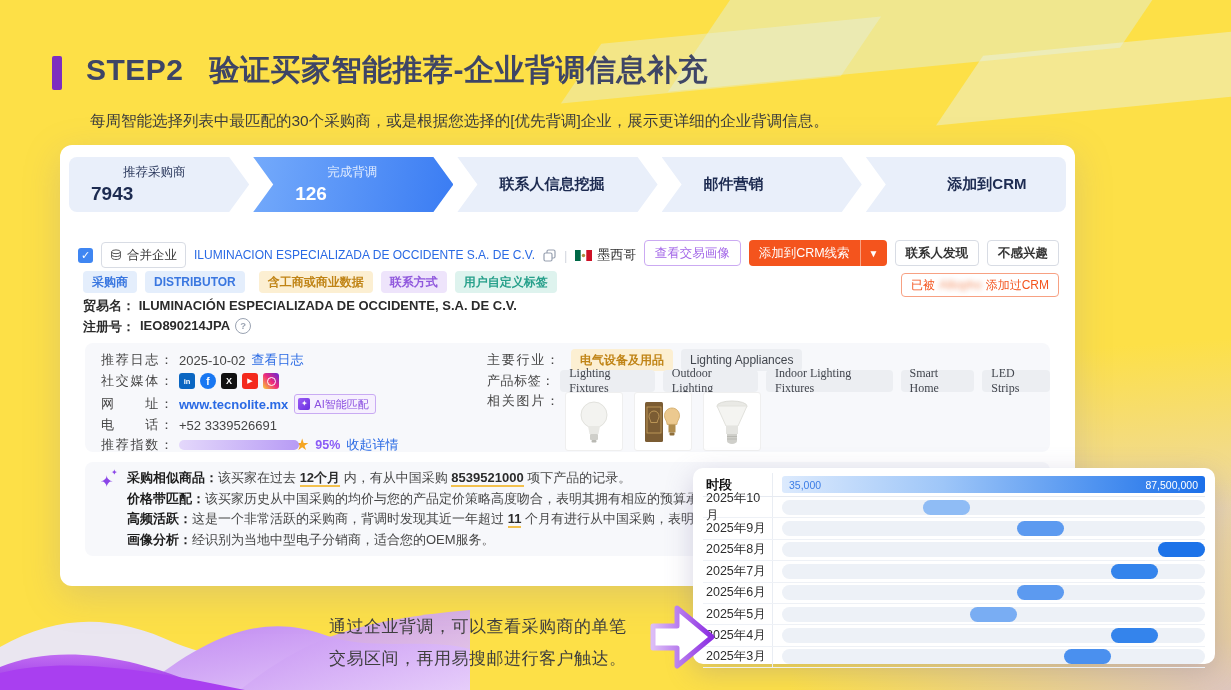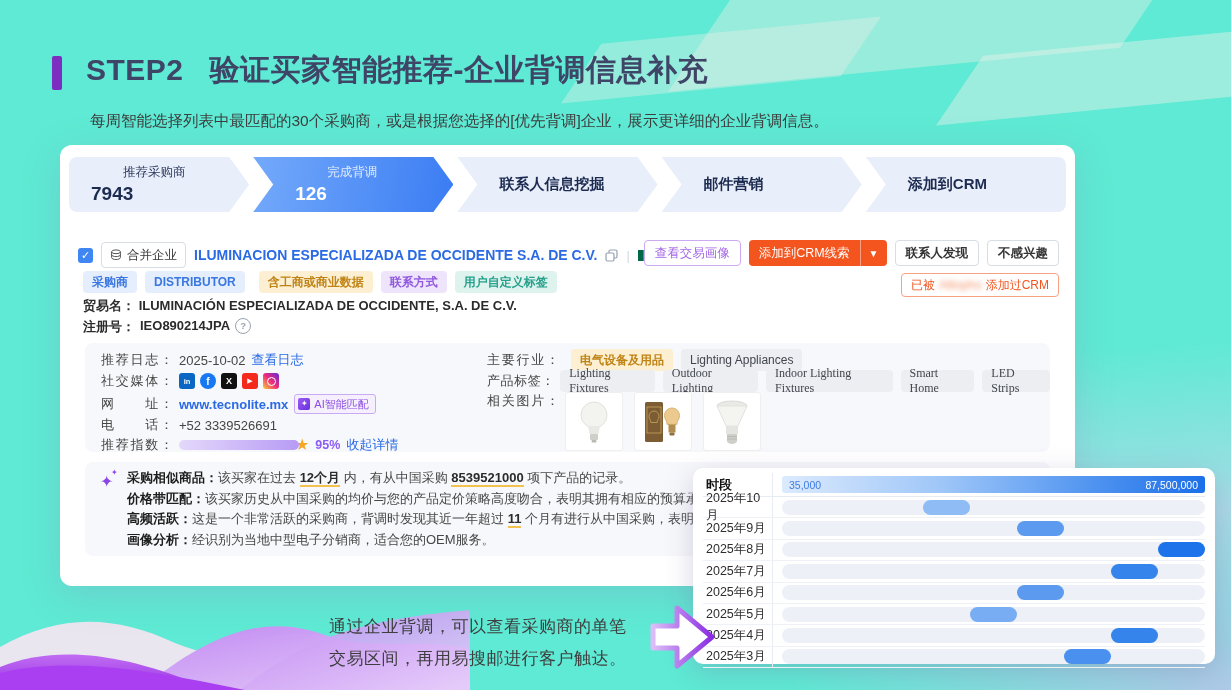--- a/index.html
+++ b/index.html
@@ -1,16 +1,16 @@
 <!DOCTYPE html>
 <html><head>
 <meta charset="utf-8">
 <style>
   html,body{margin:0;padding:0;background:#fff;}
-  .page{position:relative;width:1231px;height:690px;overflow:hidden;background:#5eead4;
+  .page{position:relative;width:1231px;height:690px;overflow:hidden;background:#fde047;
         font-family:"Liberation Sans","DejaVu Sans",sans-serif;}
 
   
   .geo1{position:absolute;right:90px;top:-40px;width:420px;height:110px;background:rgba(225,239,228,.45);transform:skewX(-38deg) rotate(-6deg);}
   .geo2{position:absolute;right:380px;top:30px;width:260px;height:60px;background:rgba(228,240,232,.4);transform:skewX(-38deg) rotate(-6deg);}
   .geo3{position:absolute;right:-40px;top:40px;width:300px;height:70px;background:rgba(232,242,235,.45);transform:skewX(-38deg) rotate(-6deg);}
   .streak{position:absolute;right:-70px;top:290px;width:320px;height:400px;transform:rotate(16deg);
           background:linear-gradient(160deg,rgba(233,224,246,0) 20%,rgba(224,210,243,.55) 55%,rgba(233,224,246,0) 82%);}
   .wash-br{position:absolute;right:0;bottom:0;width:460px;height:220px;
            background:radial-gradient(ellipse at 100% 100%,rgba(210,188,240,.7),rgba(210,188,240,0) 68%);}
@@ -24,32 +24,32 @@
 
   
   .card{position:absolute;left:60px;top:145px;width:1015px;height:441px;background:#fff;border-radius:12px;
         box-shadow:0 10px 36px rgba(140,130,175,.25);z-index:2;}
 
   
   .funnel{position:absolute;left:9px;top:12px;width:997px;height:55px;display:flex;gap:4px;}
   .step{flex:1;background:#e9effa;color:#1d2b51;display:flex;flex-direction:column;justify-content:center;padding-left:22px;box-sizing:border-box;}
   .step.first{clip-path:polygon(0 0,calc(100% - 20px) 0,100% 50%,calc(100% - 20px) 100%,0 100%);border-radius:8px 0 0 8px;}
   .step.mid{clip-path:polygon(0 0,calc(100% - 20px) 0,100% 50%,calc(100% - 20px) 100%,0 100%,20px 50%);padding-left:42px;}
-  .step.last{clip-path:polygon(0 0,100% 0,100% 100%,0 100%,20px 50%);border-radius:0 8px 8px 0;padding-left:42px;}
+  .step.last{clip-path:polygon(0 0,100% 0,100% 100%,0 100%,20px 50%);border-radius:0 8px 8px 0;padding-left:42px;align-items:center;}
   .step.active{background:linear-gradient(100deg,#74aafb,#3a7cf3);color:#fff;}
   .s-label{font-size:12.5px;opacity:.95;margin-left:32px;}
   .s-value{font-size:19px;font-weight:bold;margin-top:2px;}
   .step.active .s-label{color:#eaf2ff;}
   .s-only{font-size:15px;font-weight:600;}
 
   
   .row-company{position:absolute;left:18px;top:97px;display:flex;align-items:center;gap:8px;}
   .cbx{width:15px;height:15px;background:#3f86f2;border-radius:3px;color:#fff;font-size:11px;line-height:15px;text-align:center;}
   .btn-merge{display:flex;align-items:center;gap:5px;height:24px;padding:0 8px;border:1px solid #d8dce4;border-radius:4px;font-size:12.5px;color:#3a3a3a;background:#fff;}
-  .co-name{font-size:14px;font-weight:bold;color:#2a6ae4;}
+  .co-name{font-size:12px;font-weight:normal;color:#2a6ae4;}
   .divider{color:#d4d8e0;font-size:13px;}
   .country{font-size:13px;color:#333;display:flex;align-items:center;gap:5px;}
   .row-actions{position:absolute;right:16px;top:95px;display:flex;gap:8px;align-items:center;}
   .btn{height:26px;display:flex;align-items:center;border-radius:4px;font-size:12.5px;padding:0 10px;background:#fff;box-sizing:border-box;}
   .btn-ghost-purple{border:1px solid #cbaaf2;color:#a468e8;}
   .btn-orange{background:#f4541d;color:#fff;padding:0;}
   .btn-orange .t{padding:0 10px;}
   .btn-orange .caret{padding:0 8px;border-left:1px solid rgba(255,255,255,.45);font-size:10px;display:flex;align-items:center;height:100%;}
   .btn-ghost{border:1px solid #d8dce4;color:#333;font-weight:600;}
   .row-badge{position:absolute;right:16px;top:128px;}

